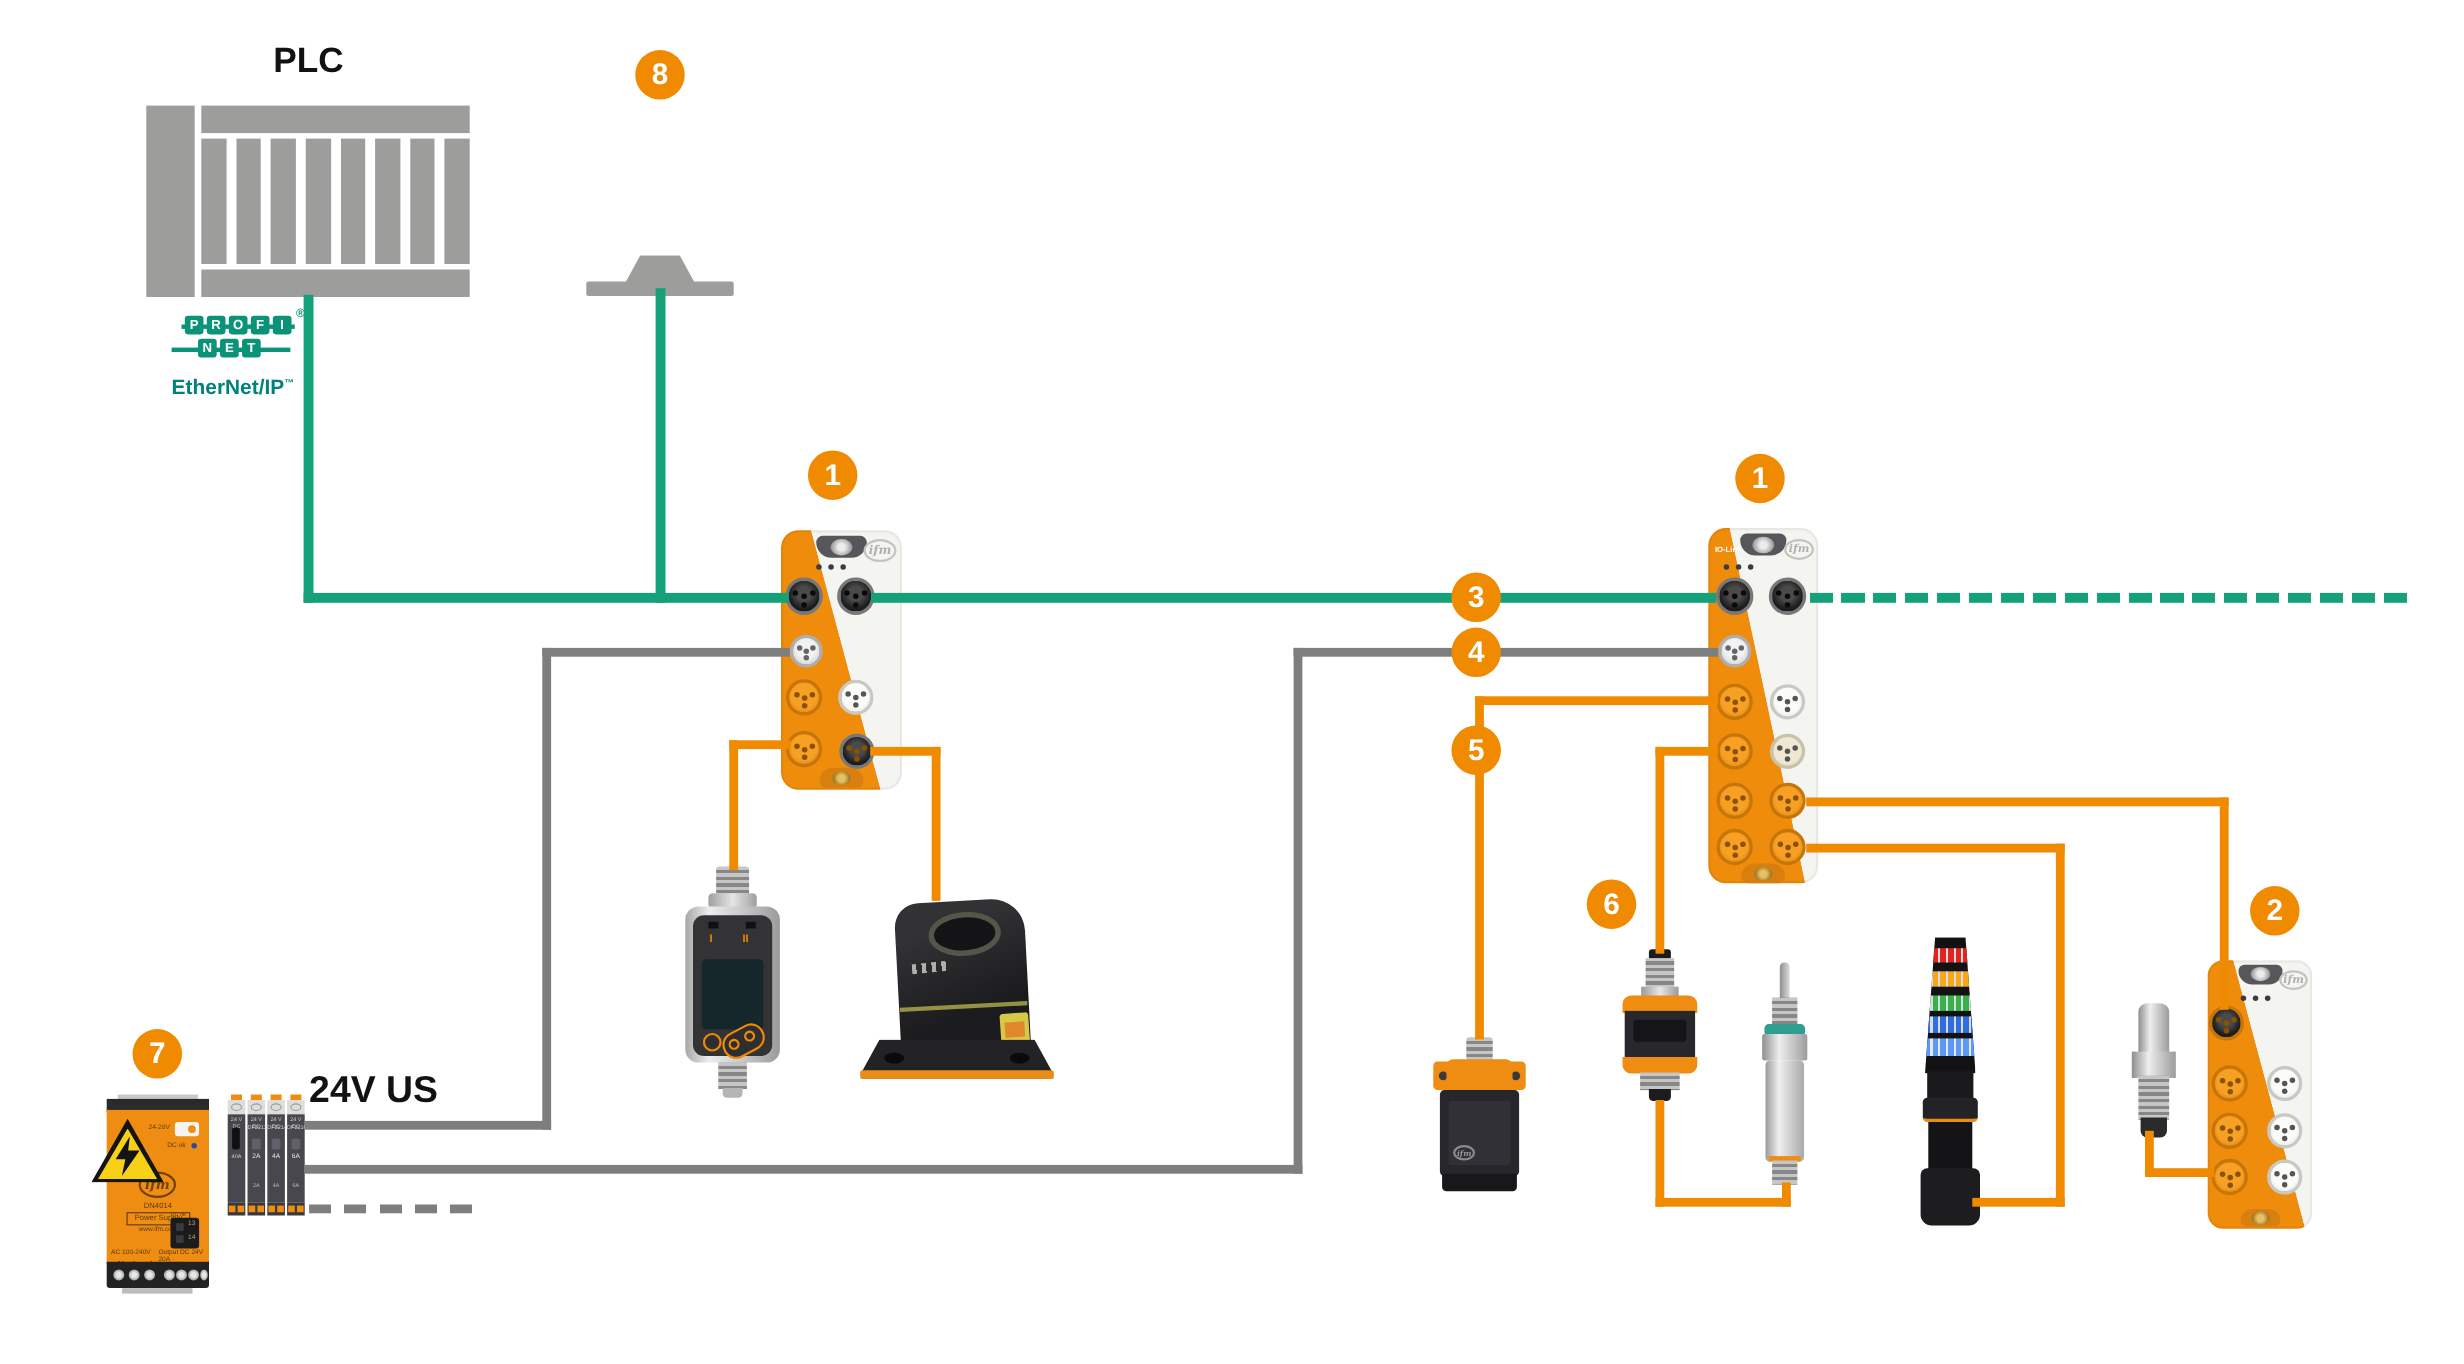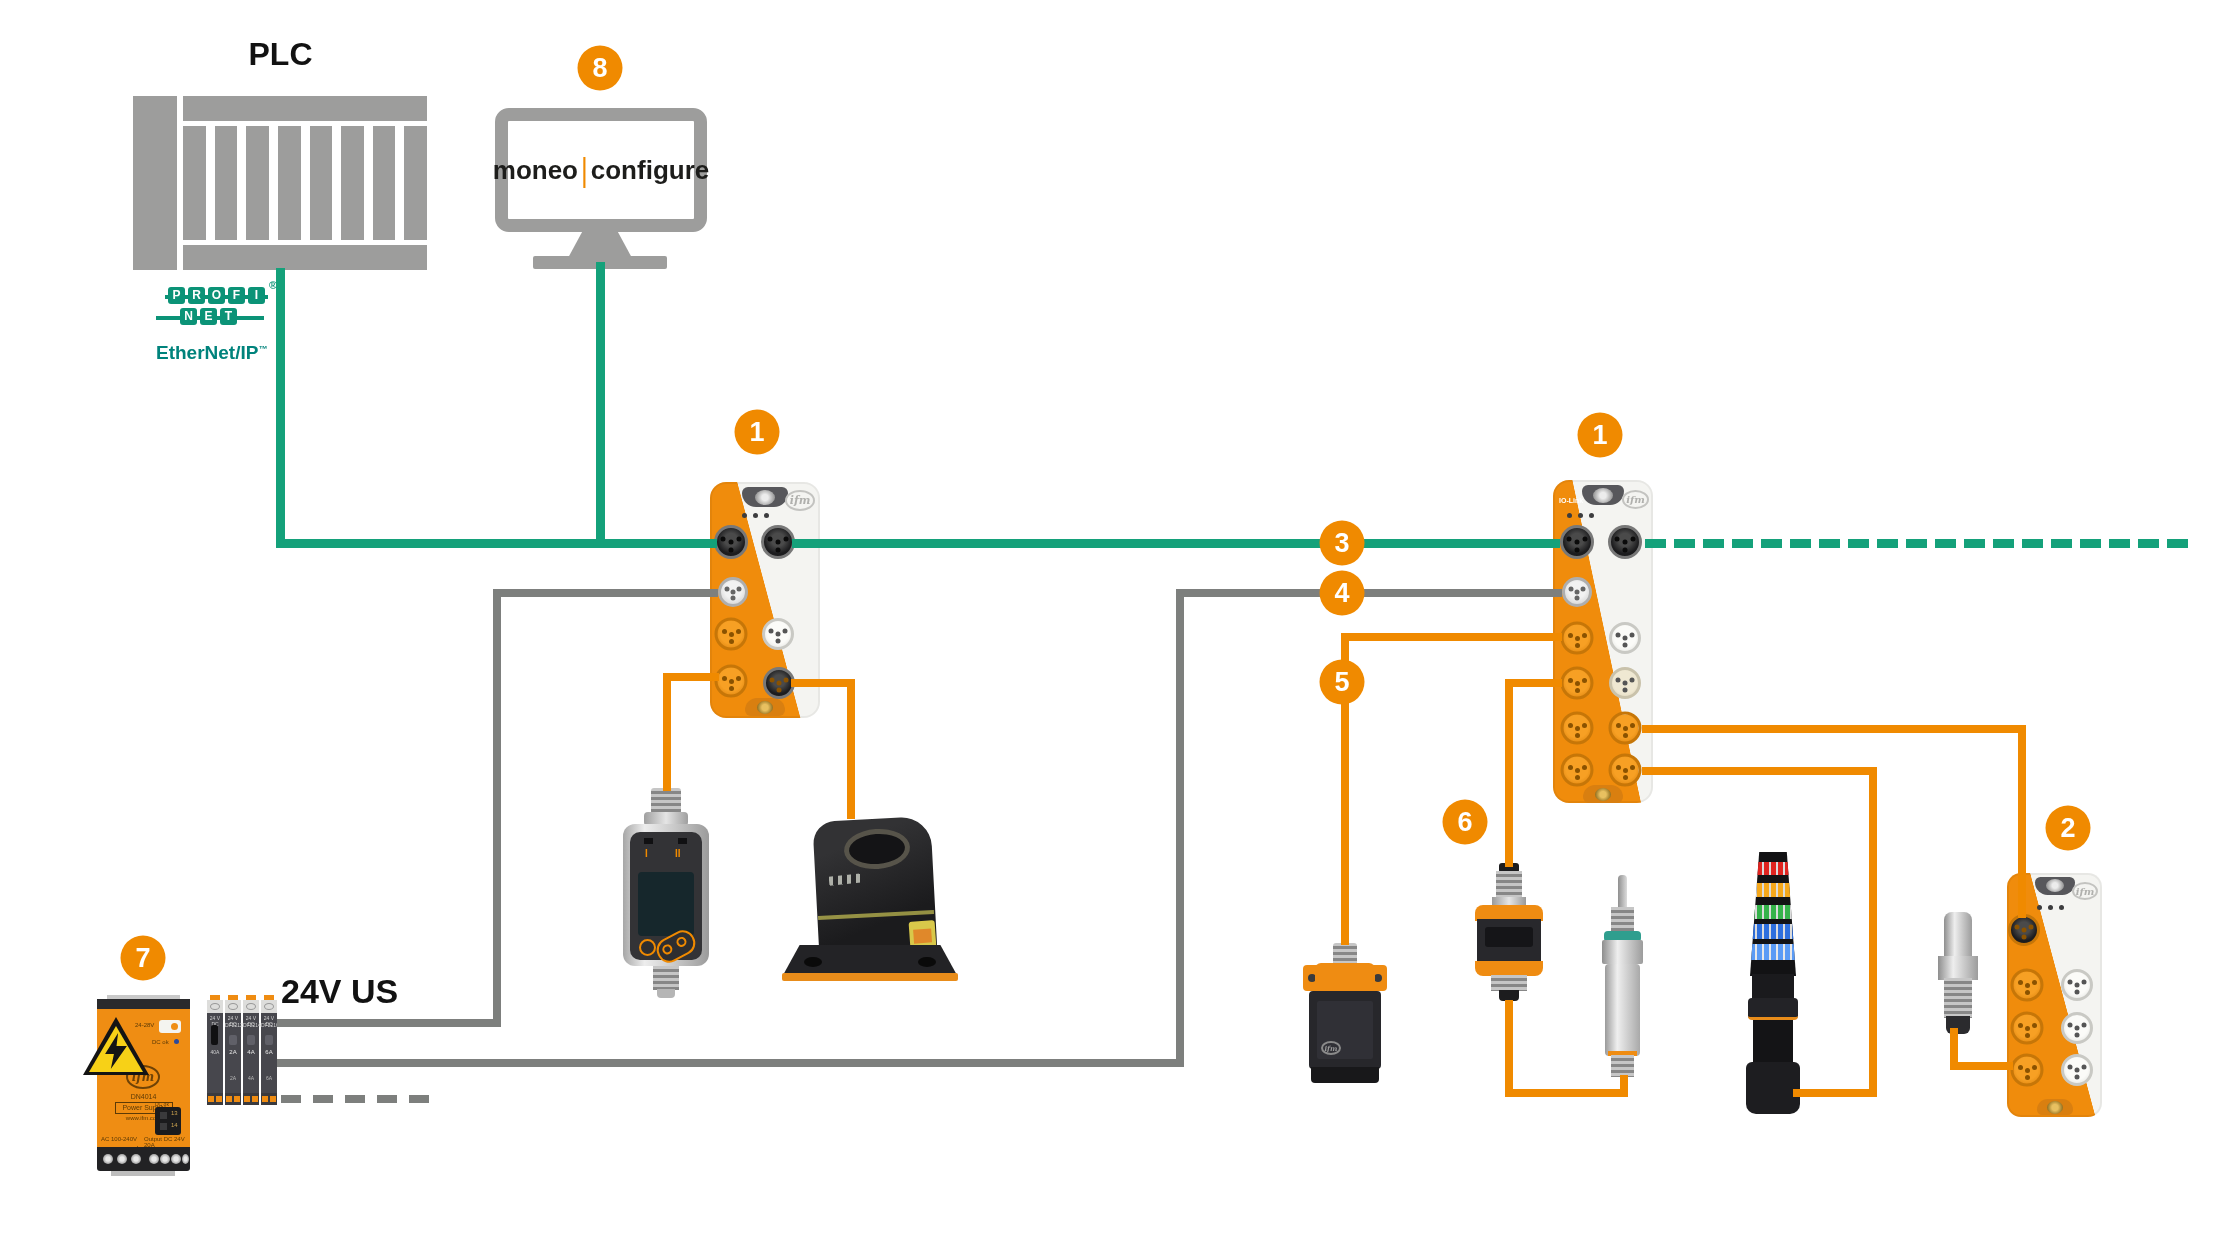--- a/index.html
+++ b/index.html
@@ -112,27 +112,20 @@
     <div class="pfrow" style="left:180px;top:308px;">
       <span class="pftile">N</span>
       <span class="pftile">E</span>
       <span class="pftile">T</span>
     </div>
   </div>
   <div class="eip" style="left:156px;top:342px;">
     <span>EtherNet/IP</span><sup style="font-size:9px;">™</sup>
   </div>
 
-  <div class="mon">
-    <div class="montxt">
-      <span>moneo</span>
-      <span class="div">|</span>
-      <span>configure</span>
-    </div>
-  </div>
   <div class="abs" style="left:568px;top:232px;width:64px;height:26px;background:#9D9D9C;z-index:2;
        clip-path:polygon(22% 0,78% 0,100% 100%,0 100%);"></div>
   <div class="abs" style="left:533px;top:256px;width:134px;height:13px;background:#9D9D9C;border-radius:2px;z-index:2;"></div>
 
   <div class="ln ln-green" style="left:276px;top:268px;width:9px;height:280px;"></div>
   <div class="ln ln-green" style="left:596px;top:262px;width:9px;height:286px;"></div>
   <div class="ln ln-green" style="left:276px;top:539px;width:441px;height:9px;"></div>
   <div class="ln ln-green" style="left:792px;top:539px;width:768px;height:9px;"></div>
   <div class="ln ln-green-dash" style="left:1645px;top:539px;width:545px;height:9px;"></div>
 

